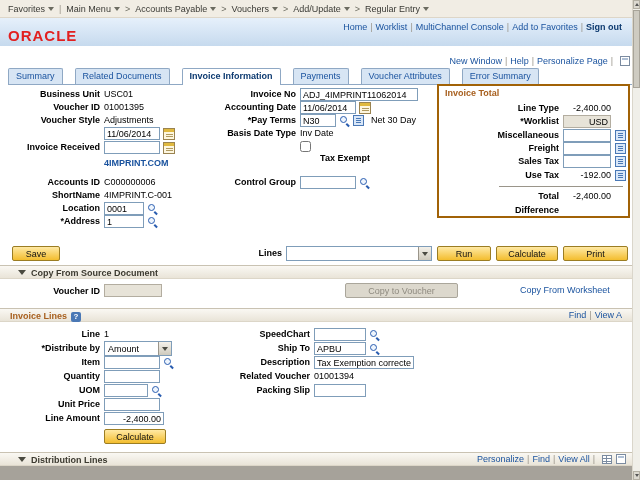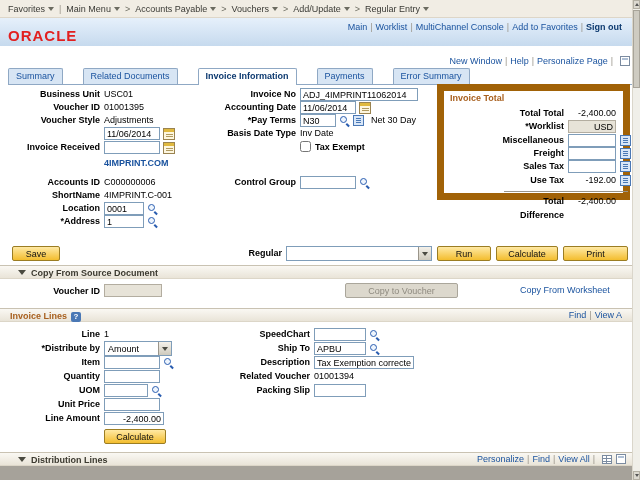--- a/index.html
+++ b/index.html
@@ -14,21 +14,21 @@
   .sep-pipe{color:#9a958a;margin:0 3px}.sep-pipe::after{content:"|"}
   .sep-gt{color:#6b6b60;margin:0 3px}.sep-gt::after{content:">"}
   
   .band{position:absolute;left:0;top:18px;width:632px;height:28px;background:linear-gradient(#e6f0fb,#c6daee)}
   .logo{position:absolute;left:8px;top:9px;font-size:15px;font-weight:bold;color:#e21f1f;letter-spacing:1px}
   .hlinks{position:absolute;right:10px;top:4px;display:flex;align-items:center;white-space:nowrap}
   .signout{font-weight:bold;color:#0d3a70}
   .pagebar{position:absolute;right:10px;top:56px;display:flex;align-items:flex-end;white-space:nowrap}
   
   .tabbar{position:absolute;left:8px;top:68px;width:624px;height:17px;display:flex;align-items:flex-end;border-bottom:1px solid #8fa8c4}
-  .tab{height:16px;line-height:14px;padding:0 7px;background:#d7e5f4;border:1px solid #8fa8c4;border-bottom:none;border-radius:2px 2px 0 0;color:#19529e;margin-right:20px;cursor:pointer;white-space:nowrap}
+  .tab{height:16px;line-height:14px;padding:0 7px;background:#d7e5f4;border:1px solid #8fa8c4;border-bottom:none;border-radius:2px 2px 0 0;color:#19529e;margin-right:12px;cursor:pointer;white-space:nowrap}
   .tab.active{background:#fff;color:#0d3a70;font-weight:bold;height:17px;line-height:15px;margin-bottom:-1px;z-index:2}
   
   .lbl{position:absolute;height:13px;line-height:13px;font-weight:bold;text-align:right;white-space:nowrap}
   .txt{position:absolute;height:13px;line-height:13px;white-space:nowrap}
   .fld{position:absolute;height:13px;border:1px solid #7f9db9;background:#fff;font:9px "Liberation Sans",sans-serif;padding:0 2px;color:#000}
   .fld.num{text-align:right}
   .fld.ro{background:#e7e3d8;border-color:#b3ada0}
   .cb{position:absolute;width:11px;height:11px;margin:0}
   
   .ic-zoom{position:absolute;width:12px;height:12px;cursor:pointer}
@@ -47,21 +47,21 @@
   .ic-grid::before{content:"";position:absolute;left:0;right:0;top:2px;height:1px;background:#7b8ba0;box-shadow:0 3px 0 #7b8ba0}
   .ic-grid::after{content:"";position:absolute;left:3px;top:0;bottom:0;width:1px;background:#7b8ba0}
   
   .btn{position:absolute;height:15px;background:linear-gradient(#ffe9a4,#f3bd2e);border:1px solid #9b7d23;border-radius:2px;font:9px "Liberation Sans",sans-serif;color:#111;cursor:pointer;padding:0;text-align:center}
   .btn.disabled{background:#dcd8cd;color:#8f8b80;border-color:#aaa69b;cursor:default}
   .sel{position:absolute;height:15px;border:1px solid #7f9db9;background:#fff;cursor:pointer}
   .sel .seltxt{position:absolute;left:3px;top:1px;line-height:13px}
   .sel .selbtn{position:absolute;right:0;top:0;bottom:0;width:13px;background:linear-gradient(#f4f1ea,#cfcabd);border-left:1px solid #9a958a}
   .sel .selbtn::after{content:"";position:absolute;left:3px;top:5px;width:0;height:0;border-left:3px solid transparent;border-right:3px solid transparent;border-top:4px solid #4a4a42}
   
-  .itbox{position:absolute;left:437px;top:84px;width:193px;height:116px;border:7px solid #a16207}
+  .itbox{position:absolute;left:437px;top:84px;width:193px;height:134px;border:2px solid #a16207}
   .ittitle{position:absolute;left:6px;top:2px;font-weight:bold;color:#a8601f}
   .itlbl{position:absolute;left:0;width:120px;text-align:right;font-weight:bold;height:13px;line-height:13px}
   .itval{position:absolute;left:80px;width:92px;text-align:right;height:13px;line-height:13px}
   .divline{position:absolute;background:#9a958a;height:1px}
   
   .secbar{position:absolute;left:0;width:632px;height:14px;background:linear-gradient(#faf8f3,#e9e4d8);border-top:1px solid #c9c2b2;border-bottom:1px solid #dcd6c8;cursor:pointer}
   .sectitle{position:absolute;top:1px;height:13px;line-height:13px;font-weight:bold;color:#3c3a30;white-space:nowrap}
   .goldtitle{color:#a8601f}
   .hdrlinks{position:absolute;top:1px;display:flex;align-items:center;white-space:nowrap}
   
@@ -105,21 +105,21 @@
     <span class="sep-gt"></span>
     <span class="crumb">
         <span>Regular Entry</span>
         <i class="dd"></i>
       </span>
   </div>
 
   <div class="band">
     <div class="logo">ORACLE</div>
     <div class="hlinks">
-      <a class="link">Main</a>
+      <a class="link">Home</a>
       <span class="sep-pipe"></span>
       <a class="link">Worklist</a>
       <span class="sep-pipe"></span>
       <a class="link">MultiChannel Console</a>
       <span class="sep-pipe"></span>
       <a class="link">Add to Favorites</a>
       <span class="sep-pipe"></span>
       <a class="link signout">Sign out</a>
     </div>
   </div>
@@ -132,20 +132,21 @@
     <a class="link">Personalize Page</a>
     <span class="sep-pipe"></span>
     <i class="ic-page"></i>
   </div>
 
   <div class="tabbar">
     <div class="tab">Summary</div>
     <div class="tab">Related Documents</div>
     <div class="tab active">Invoice Information</div>
     <div class="tab">Payments</div>
+    <div class="tab">Voucher Attributes</div>
     <div class="tab">Error Summary</div>
   </div>
 
   <span class="lbl" style="left:4px;top:88px;width:96px">Business Unit</span>
   <span class="txt" style="left:104px;top:88px">USC01</span>
 
   <span class="lbl" style="left:4px;top:101px;width:96px">Voucher ID</span>
   <span class="txt" style="left:104px;top:101px">01001395</span>
 
   <span class="lbl" style="left:4px;top:114px;width:96px">Voucher Style</span>
@@ -184,29 +185,29 @@
   <span class="lbl" style="left:180px;top:114px;width:116px">*Pay Terms</span>
   <input class="fld" style="left: 300px; top: 114px; width: 36px;" value="N30">
   <i class="ic-zoom" style="left:339px;top:115px"></i>
   <i class="ic-note" style="left:353px;top:115px"></i>
   <span class="txt" style="left:371px;top:114px">Net 30 Day</span>
 
   <span class="lbl" style="left:180px;top:127px;width:116px">Basis Date Type</span>
   <span class="txt" style="left:300px;top:127px">Inv Date</span>
 
   <input type="checkbox" class="cb" style="left: 300px; top: 141px;">
-  <span class="lbl" style="left:315px;top:141px;width:60px;text-align:left">Tax Exempt</span>
+  <span class="lbl" style="left:315px;top:152px;width:60px;text-align:center">Tax Exempt</span>
 
   <span class="lbl" style="left:180px;top:176px;width:116px">Control Group</span>
   <input class="fld" style="left: 300px; top: 176px; width: 56px;" value="">
   <i class="ic-zoom" style="left:359px;top:177px"></i>
 
   <div class="itbox">
     <span class="ittitle">Invoice Total</span>
-    <span class="itlbl" style="top:16px">Total Total</span>
+    <span class="itlbl" style="top:16px">Line Type</span>
     <span class="itval" style="top:16px">-2,400.00</span>
 
     <span class="itlbl" style="top:29px">*Worklist</span>
     <input class="fld ro num" style="left: 124px; top: 29px; width: 48px;" value="USD">
 
     <span class="itlbl" style="top:43px">Miscellaneous</span>
     <input class="fld num" style="left: 124px; top: 43px; width: 48px;" value="">
     <i class="ic-note" style="left:176px;top:44px"></i>
 
     <span class="itlbl" style="top:56px">Freight</span>
@@ -224,21 +225,21 @@
     <div class="divline" style="left:60px;top:100px;width:124px"></div>
 
     <span class="itlbl" style="top:104px">Total</span>
     <span class="itval" style="top:104px">-2,400.00</span>
 
     <span class="itlbl" style="top:118px">Difference</span>
     <span class="itval" style="top:118px"></span>
   </div>
 
   <button class="btn" style="left:12px;top:246px;width:48px">Save</button>
-  <span class="lbl" style="left:210px;top:247px;width:72px">Regular</span>
+  <span class="lbl" style="left:210px;top:247px;width:72px">Lines</span>
   <div class="sel" style="left:286px;top:246px;width:146px">
     <span class="seltxt"></span>
     <span class="selbtn"></span>
   </div>
   <button class="btn" style="left:437px;top:246px;width:54px">Run</button>
   <button class="btn" style="left:496px;top:246px;width:62px">Calculate</button>
   <button class="btn" style="left:563px;top:246px;width:65px">Print</button>
 
   <div class="secbar" style="top:265px">
     <i class="ic-collapse" style="left:18px"></i>

